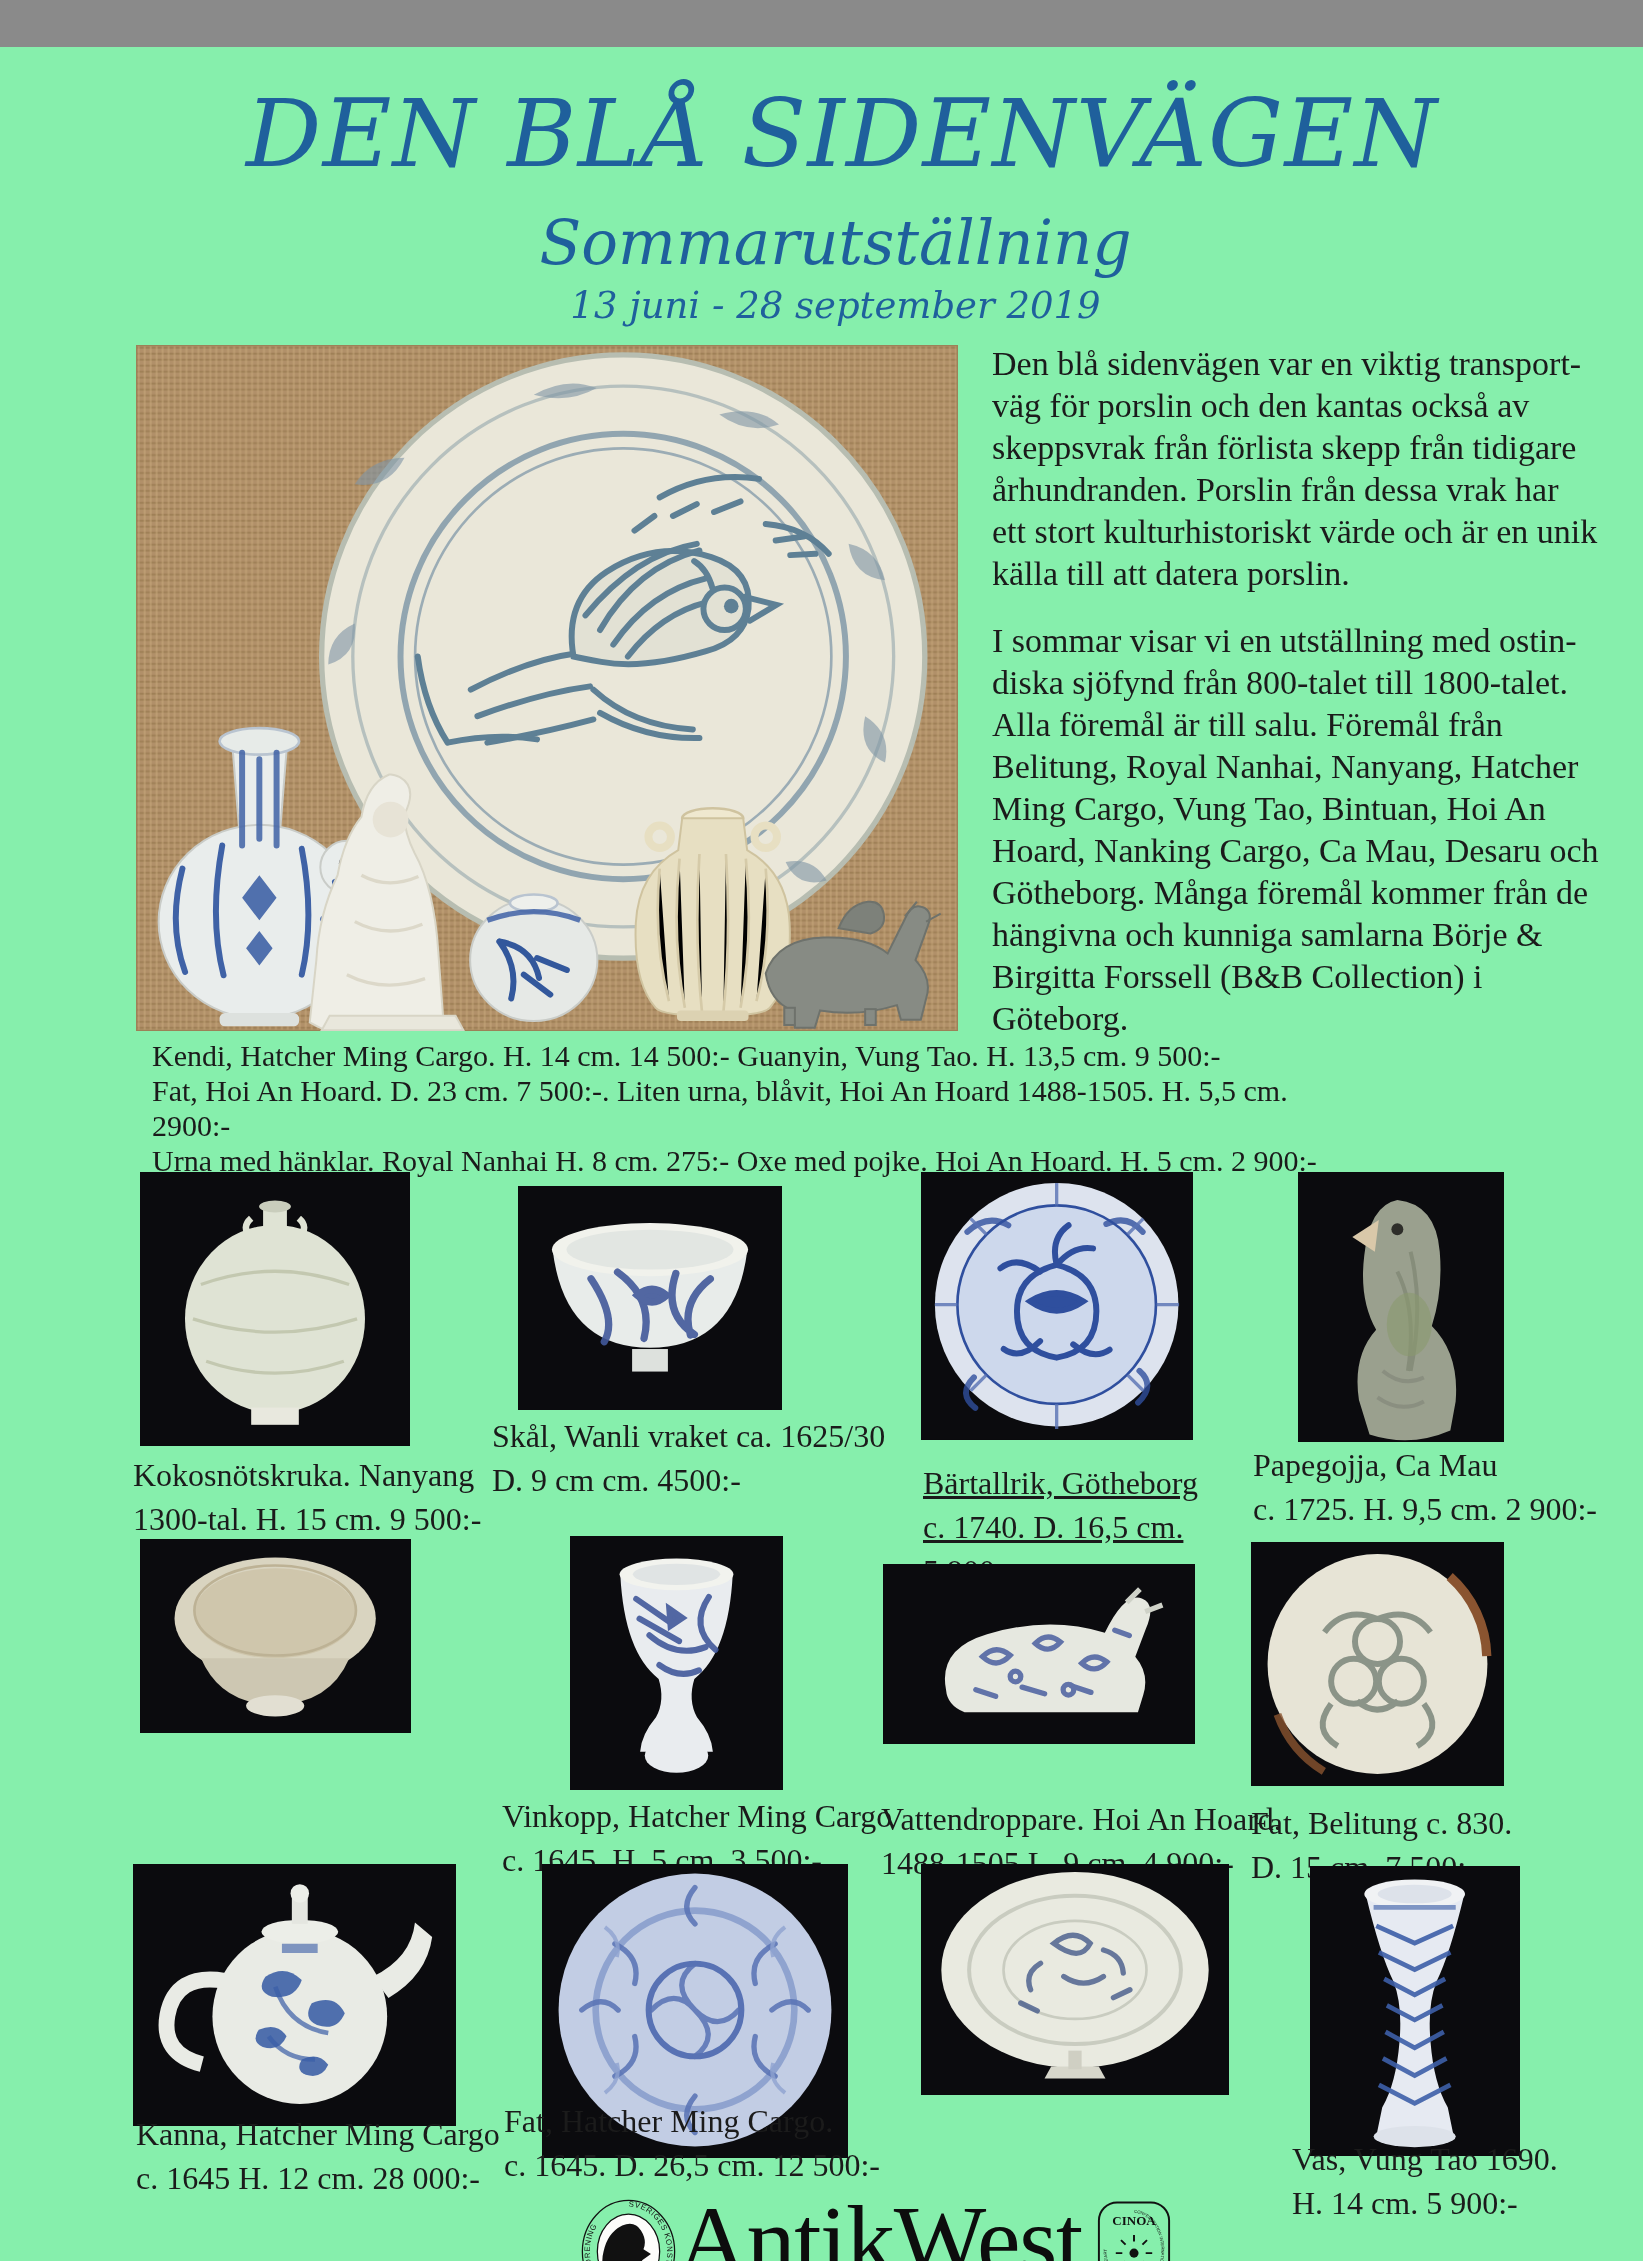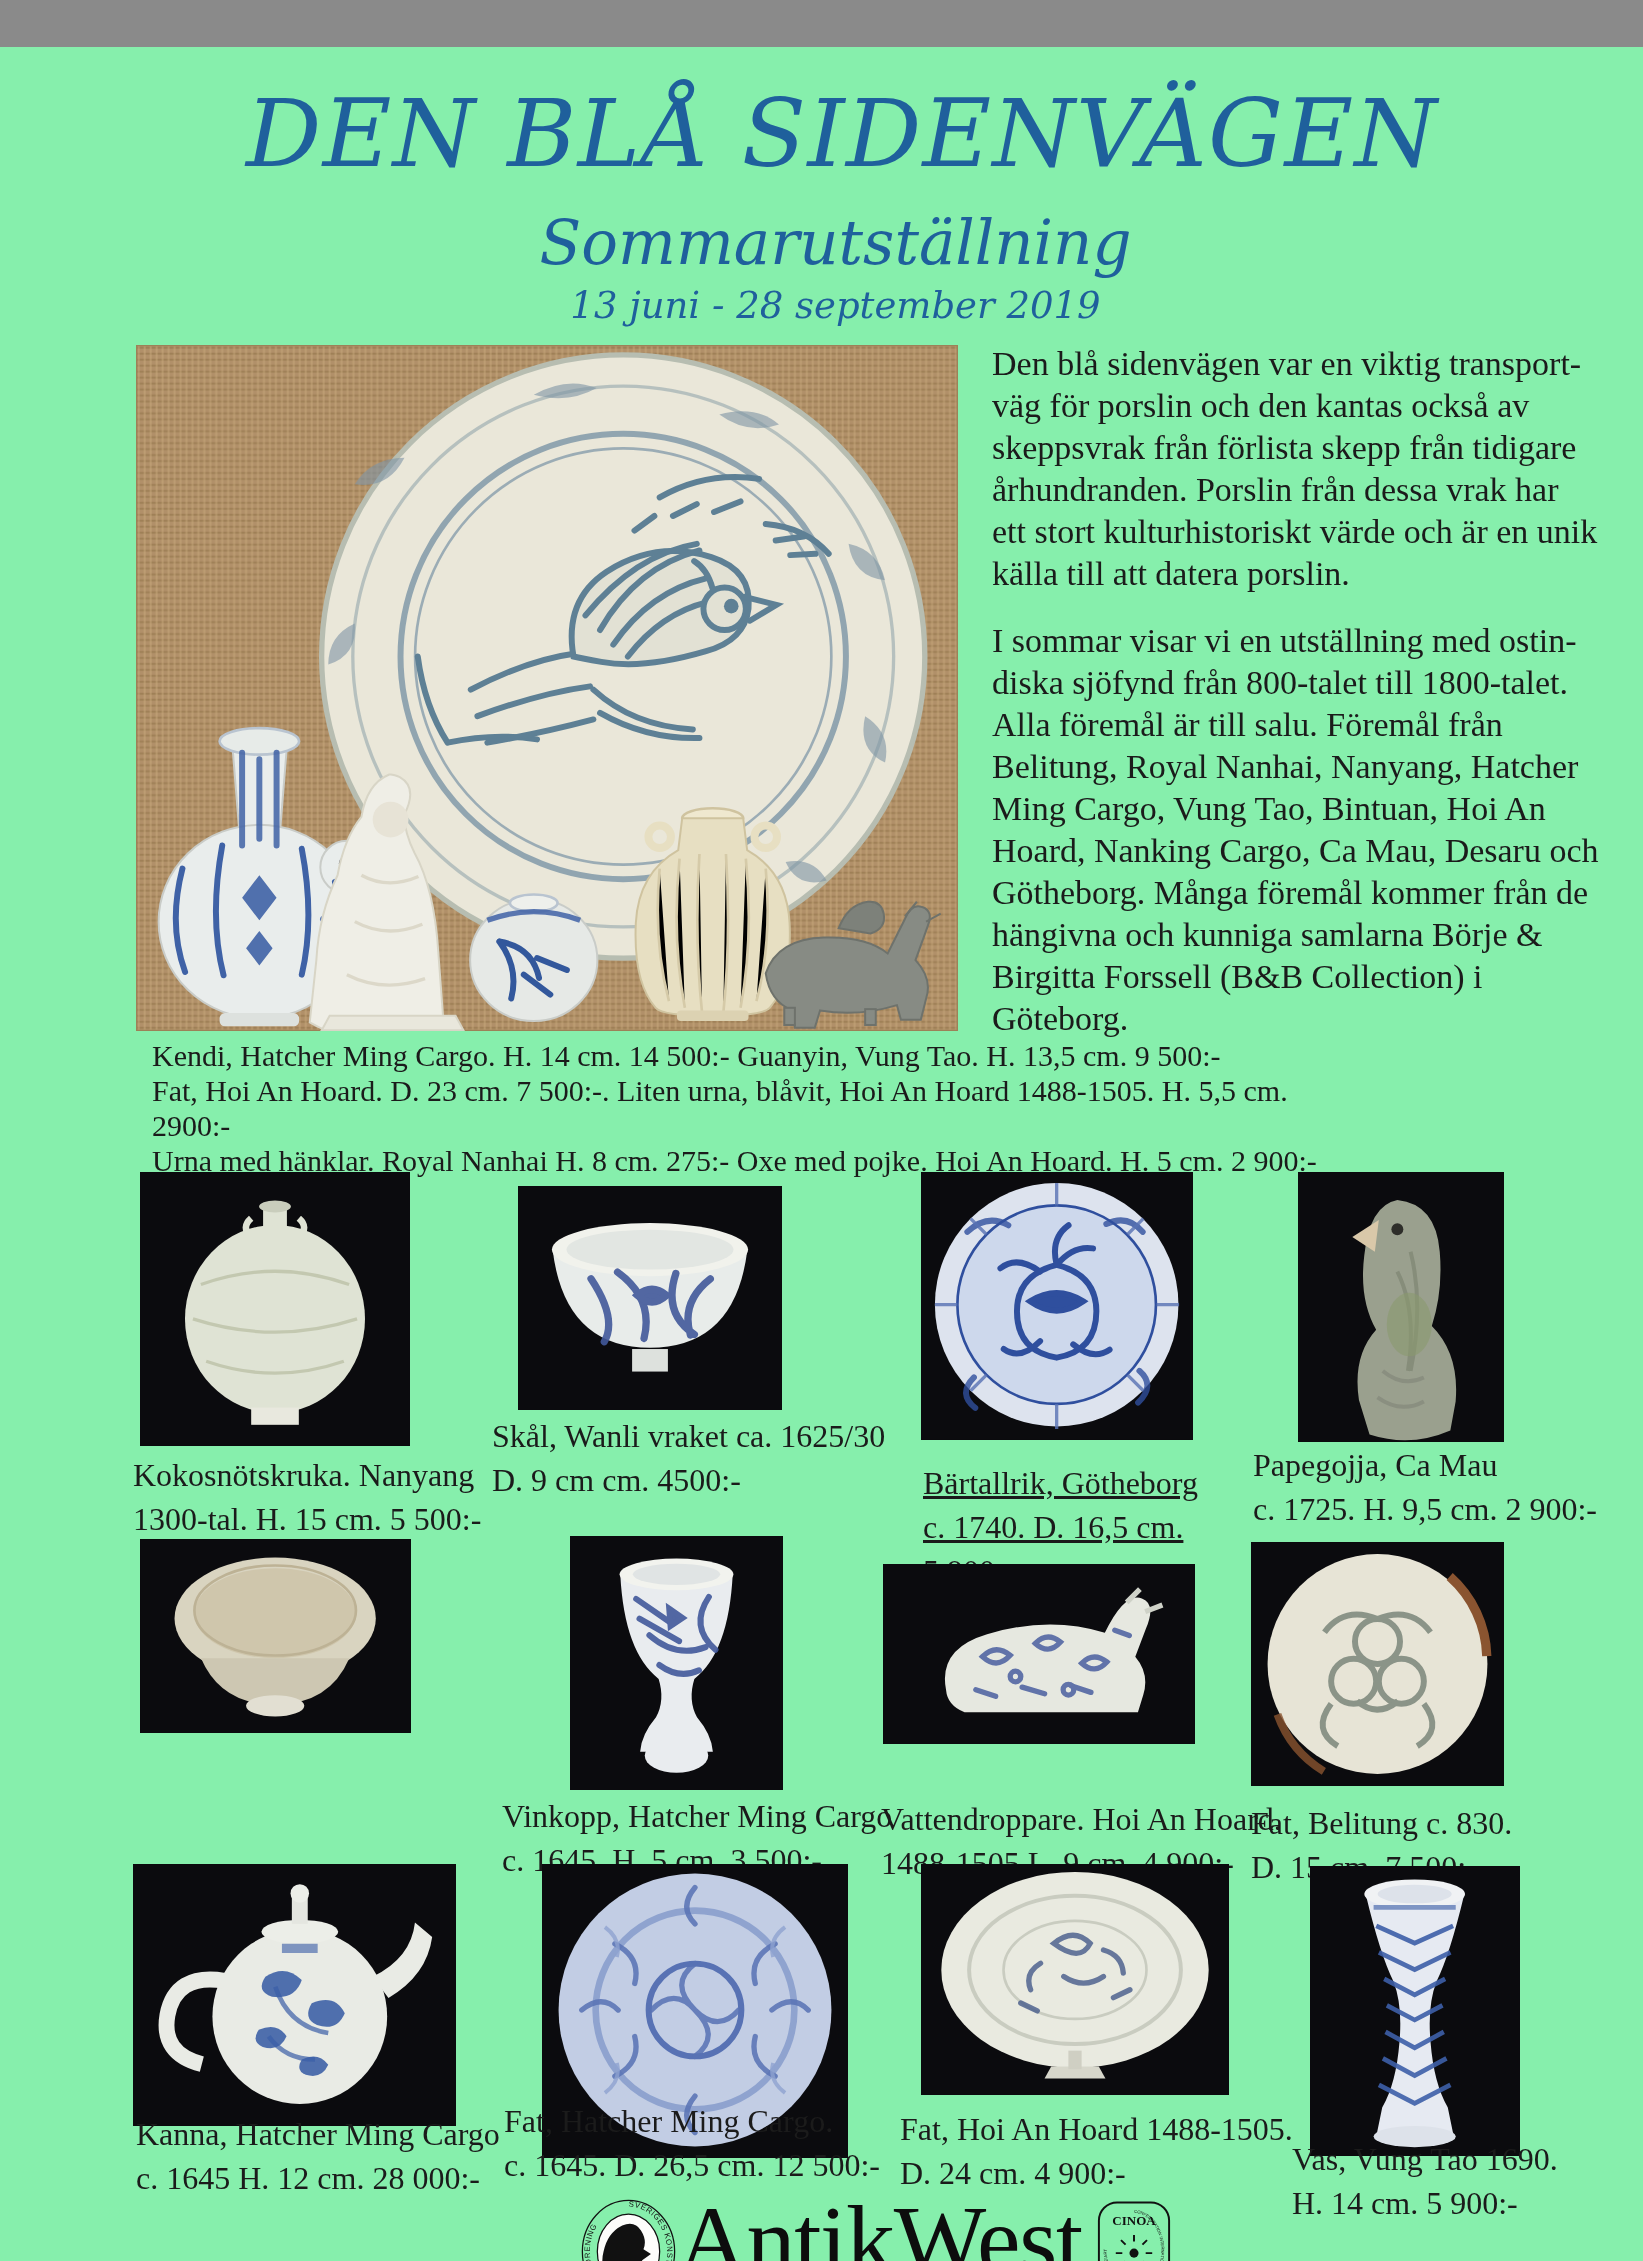--- a/index.html
+++ b/index.html
@@ -203,21 +203,21 @@
       <rect width="408" height="414" fill="#0b0b0e"></rect>
       <rect x="186" y="52" width="36" height="42" fill="#dfe3d4"></rect>
       <ellipse cx="204" cy="52" rx="24" ry="9" fill="#c9cdbc"></ellipse>
       <path d="M168 70 q-16 14 0 28 M240 70 q16 14 0 28" stroke="#dfe3d4" stroke-width="10" fill="none"></path>
       <ellipse cx="204" cy="222" rx="136" ry="142" fill="#dfe3d4"></ellipse>
       <path d="M92 170 q112 -40 224 0 M80 222 q124 40 248 0 M100 286 q104 36 208 0" stroke="#c3c8b0" stroke-width="5" fill="none"></path>
       <rect x="168" y="356" width="72" height="26" fill="#e8e8de"></rect>
     </svg>
   </figure>
   <figcaption class="cap" id="p1">Kokosnötskruka. Nanyang
-1300-tal. H. 15 cm. 5 500:-</figcaption>
+1300-tal. H. 15 cm. 9 500:-</figcaption>
 
   <figure class="ph" id="c2">
     <svg viewBox="0 0 398 338">
       <rect width="398" height="338" fill="#0b0b0e"></rect>
       <path d="M52 96 q18 148 147 148 q129 0 147 -148 z" fill="#e8ecea"></path>
       <ellipse cx="199" cy="96" rx="148" ry="40" fill="#f1f2ec"></ellipse>
       <ellipse cx="199" cy="96" rx="126" ry="30" fill="#e2e6e2"></ellipse>
       <g stroke="#42599b" stroke-width="11" fill="none" stroke-linecap="round" opacity=".9">
         <path d="M110 140 q40 60 20 95 M150 130 q55 40 40 100 M238 132 q-20 60 28 92 M290 140 q-45 35 -30 85"></path>
         <path d="M180 165 q22 -18 44 0 q-22 20 -44 0z" fill="#42599b"></path>
@@ -370,22 +370,20 @@
       <ellipse cx="232" cy="160" rx="160" ry="112" fill="none" stroke="#c9ccc0" stroke-width="6"></ellipse>
       <ellipse cx="232" cy="160" rx="108" ry="74" fill="none" stroke="#c9ccc0" stroke-width="4"></ellipse>
       <g stroke="#50648f" stroke-width="8" fill="none" stroke-linecap="round" opacity=".85">
         <path d="M200 120 q30 -25 55 0 q-15 30 -55 0z M215 170 q30 20 60 0 M180 150 q-25 15 -15 40 M275 130 q28 8 30 35"></path>
         <path d="M150 210 l25 12 m115 -20 l25 -12"></path>
       </g>
       <path d="M196 306 h72 l10 18 h-92z" fill="#d7d7cb"></path>
       <rect x="222" y="282" width="20" height="28" fill="#cfcfc3"></rect>
     </svg>
   </figure>
-  <figcaption class="cap" id="p11">Fat, Hoi An Hoard 1488-1505.
-D. 24 cm. 4 900:-</figcaption>
 
   <figure class="ph" id="c12">
     <svg viewBox="0 0 317 437">
       <rect width="317" height="437" fill="#0b0b0e"></rect>
       <path d="M84 42 q22 92 42 132 q14 36 9 92 q-5 62 -26 98 l-9 44 h117 l-9 -44 q-21 -36 -26 -98 q-5 -56 9 -92 q20 -40 42 -132z" fill="#e6eaf2"></path>
       <ellipse cx="158" cy="42" rx="76" ry="22" fill="#f0f2f4"></ellipse>
       <ellipse cx="158" cy="42" rx="56" ry="14" fill="#dde2ea"></ellipse>
       <g stroke="#3d5fa8" stroke-width="7" fill="none" opacity=".9">
         <path d="M100 90 l58 26 58 -26 M104 130 l54 26 54 -26 M112 170 l46 24 46 -24 M116 210 l42 22 42 -22 M114 250 l44 24 44 -24 M110 290 l48 26 48 -26 M104 330 l54 28 54 -28"></path>
         <path d="M96 62 h124" opacity=".7"></path>

